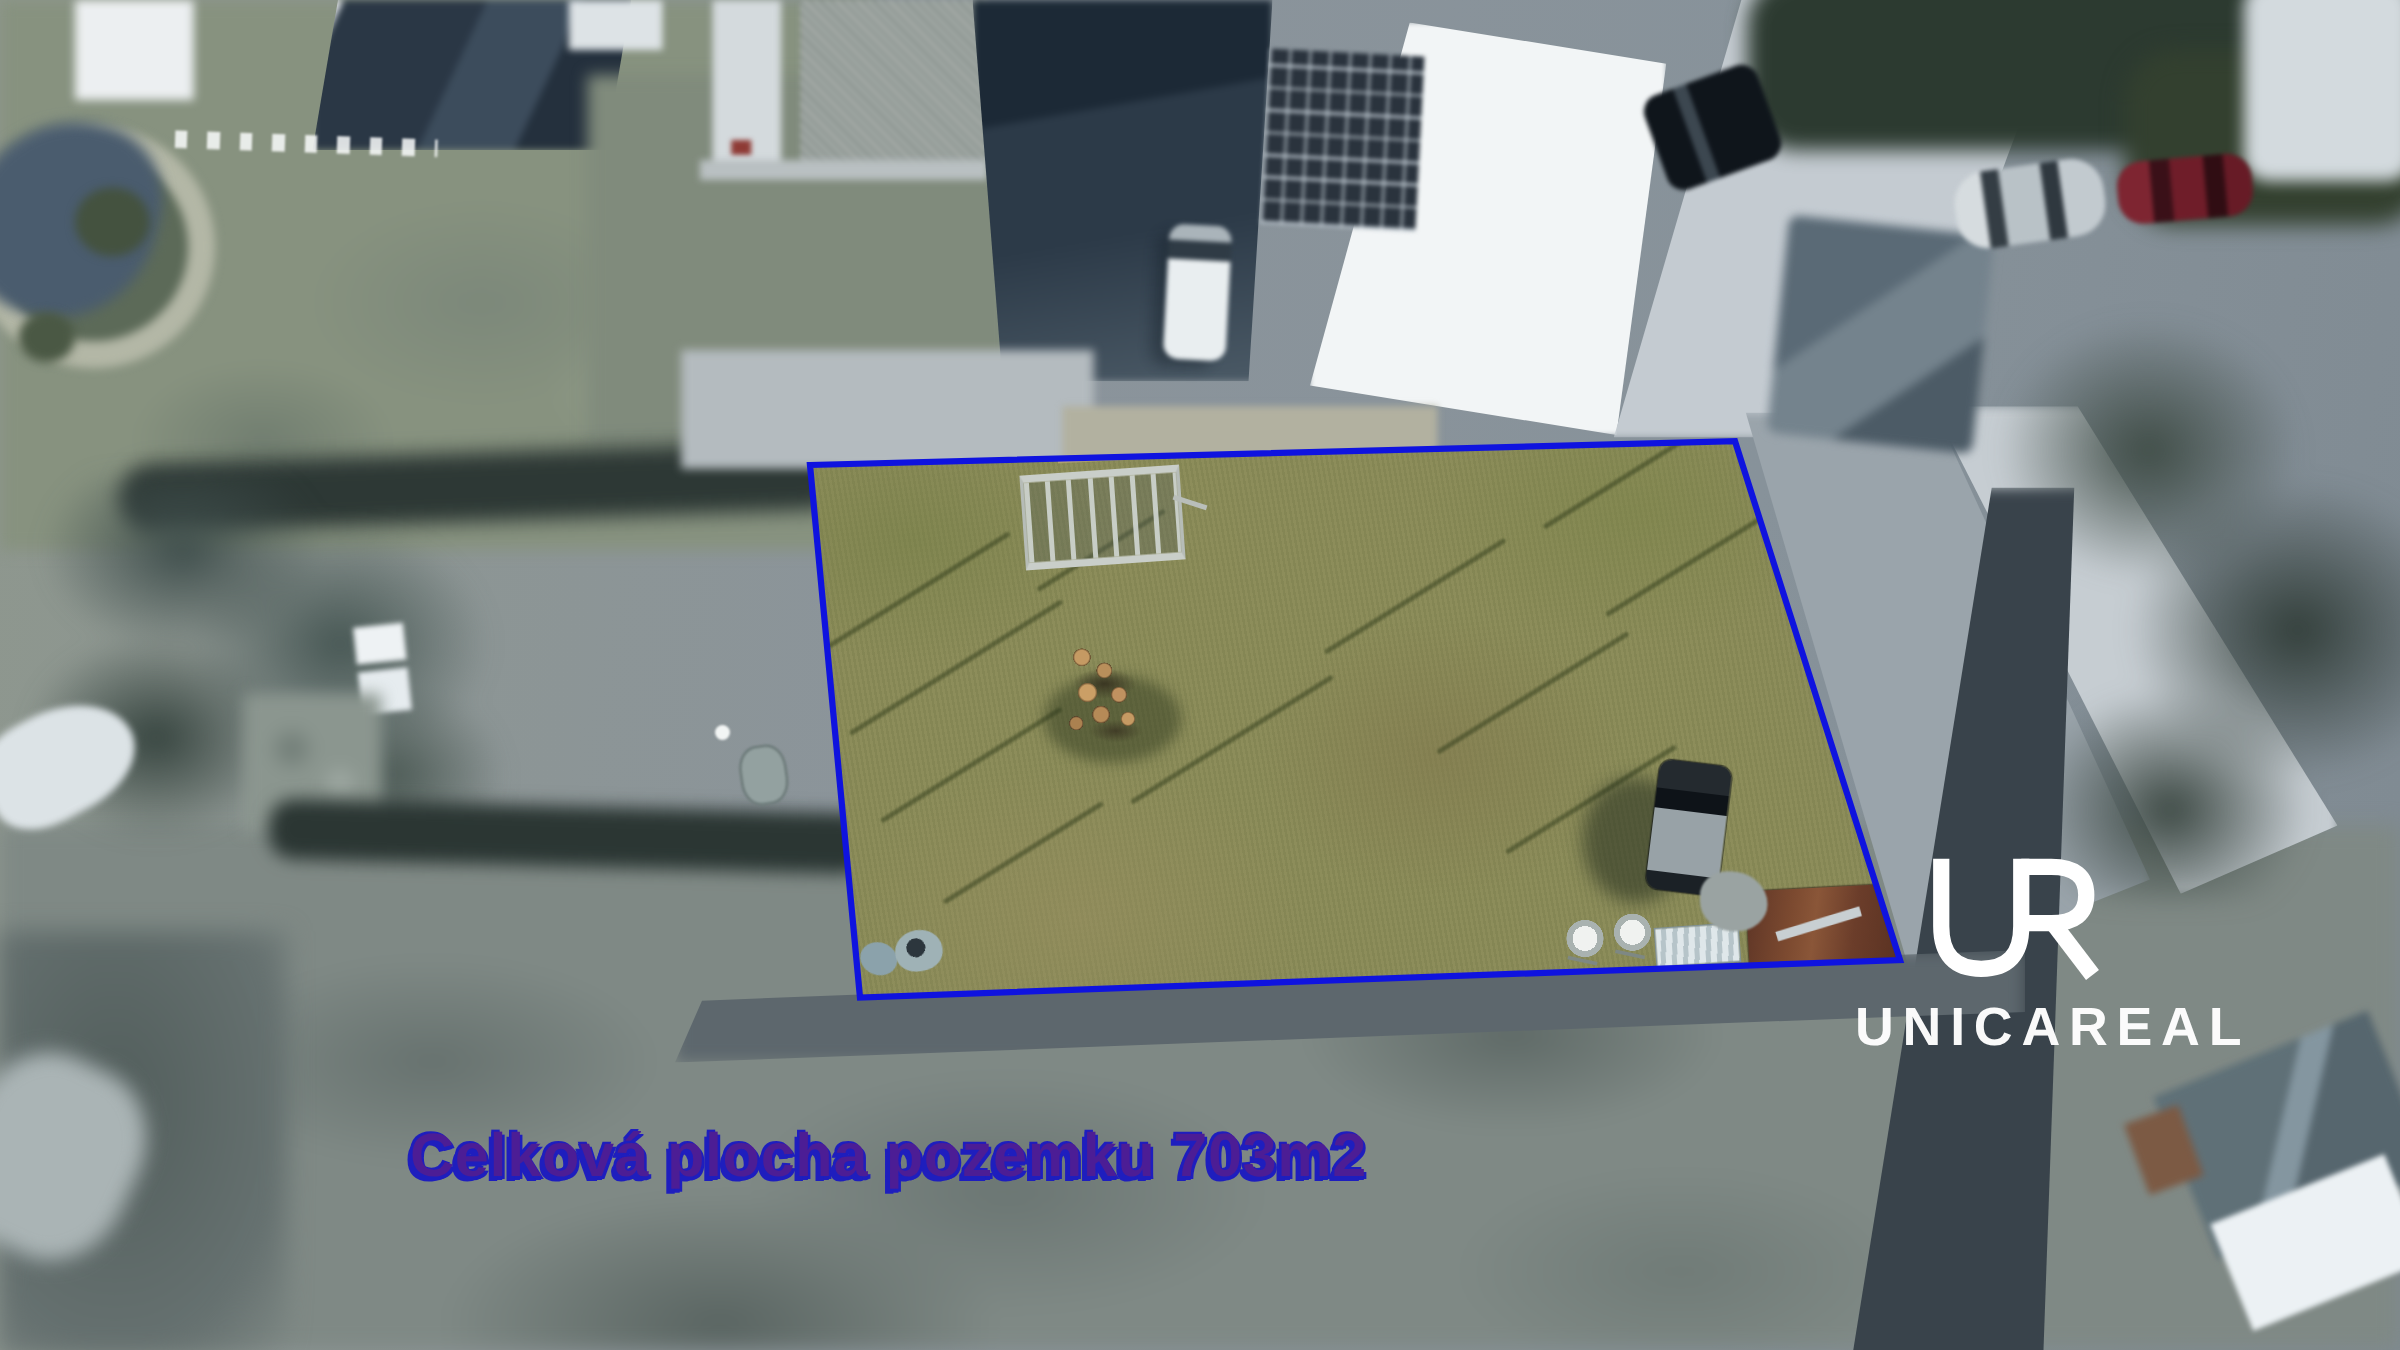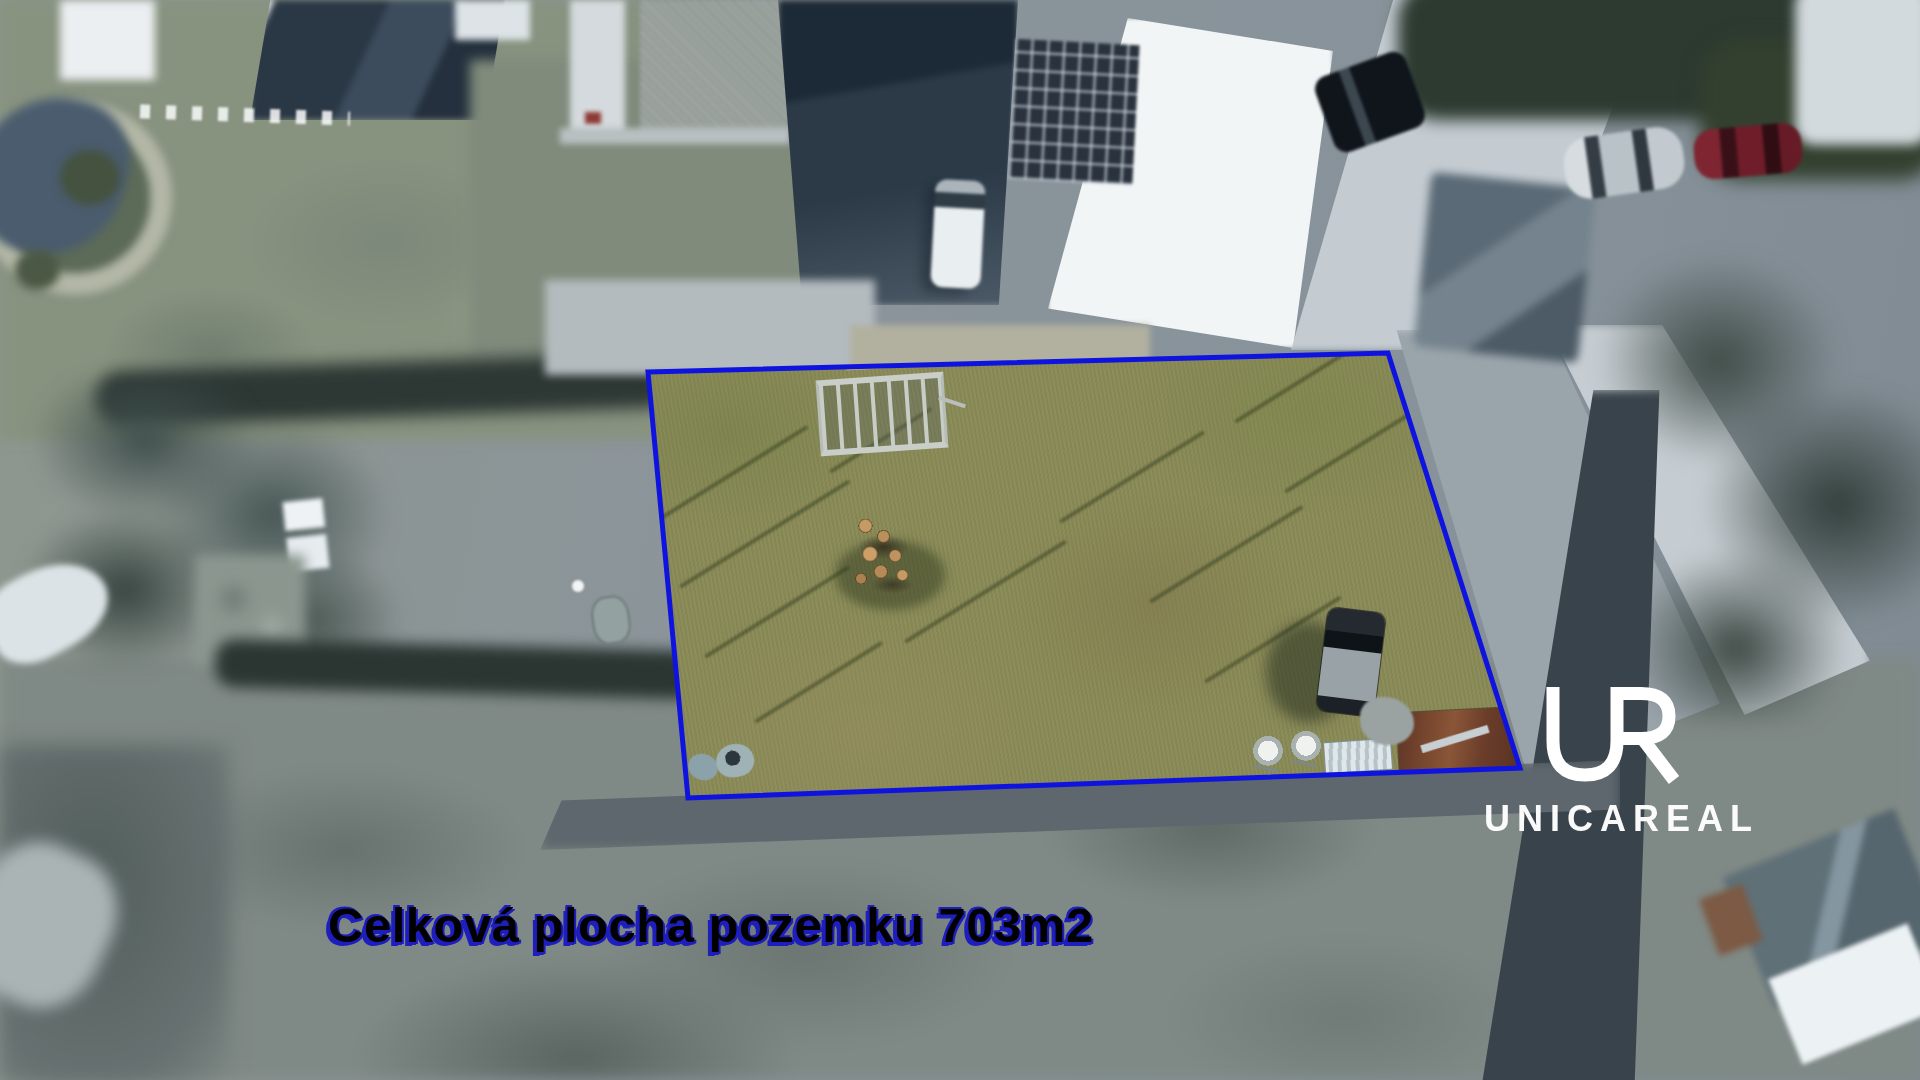--- a/index.html
+++ b/index.html
@@ -164,25 +164,25 @@
     border-radius:50% 50% 45% 45%;
     background:radial-gradient(circle at 45% 42%,#2c363d 0 26%,#9fb2b6 27% 75%,#7d9096 100%)}
   .tarp-piece{left:688px;top:754px;width:30px;height:26px;background:#8ba2ab;border-radius:50%;
     transform:rotate(20deg);filter:blur(.5px)}
   .patch-concrete{left:1360px;top:697px;width:54px;height:48px;background:#9aa3a2;
     border-radius:40% 55% 45% 50%;filter:blur(1px)}
 
   
   .border-svg{left:0;top:0;width:1920px;height:1080px;pointer-events:none}
   .caption{left:328px;top:897px;font-size:49px;font-weight:bold;letter-spacing:.5px;
-    color:#000000;white-space:nowrap;
+    color:#4c1d95;white-space:nowrap;
     text-shadow:-4px 4px 0 #1e1ebe,-2px 0 0 #1e1ebe,0 3px 0 #1e1ebe,-2px -2px 0 #1e1ebe,2px 2px 0 #1e1ebe}
   .logo{left:1484px;top:682px;width:300px;text-align:left;color:#fff}
   .logo svg{display:block;margin-left:56px}
-  .wordmark{margin-top:10px;font-size:36px;font-weight:bold;letter-spacing:7px;
+  .wordmark{margin-top:10px;font-size:43px;font-weight:bold;letter-spacing:7px;
     color:rgba(255,255,255,.97);white-space:nowrap}
 </style>
 </head>
 <body>
 
 <div class="scene">
 
   <div class="b base"></div>
   <div class="b field-bottom"></div>
   <div class="b dark-bl"></div>

